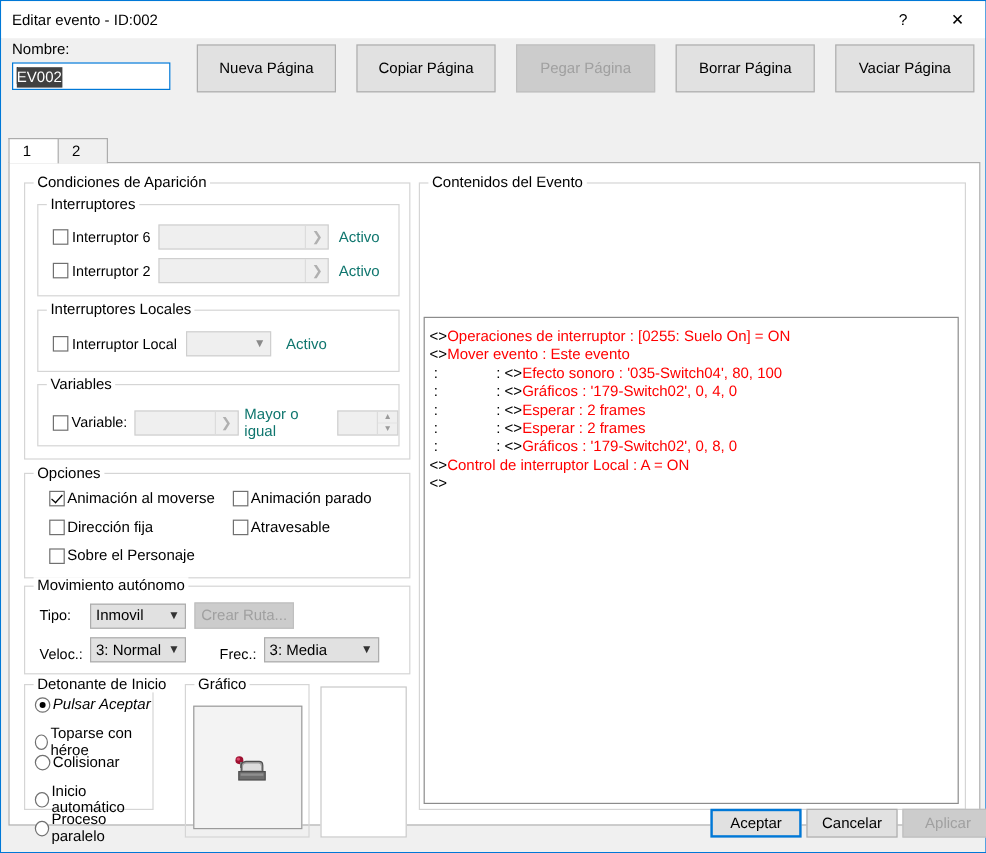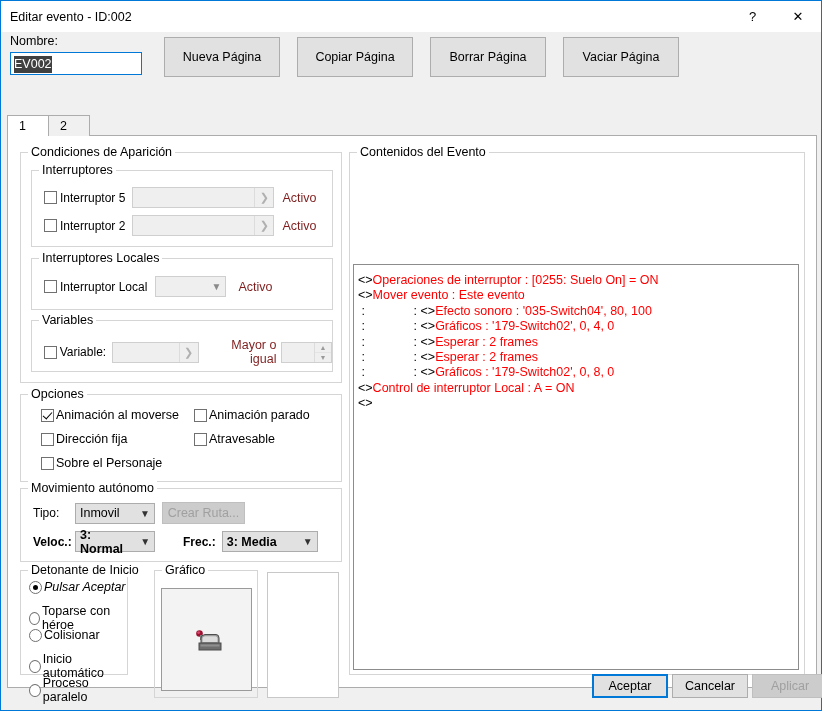--- a/index.html
+++ b/index.html
@@ -205,21 +205,21 @@
     width: 18px;
     display:flex; align-items:center; justify-content:center;
     color:#8a8a8a;
     font-size: 10px;
   }
   .combo.enabled {
     background: #e1e1e1;
     border: 1px solid #acacac;
   }
   .combo.enabled .chev { color:#333; }
-  .dimtext { color:#7f1d1d; font-size:12.5px; }
+  .dimtext { color:#0f766e; font-size:12.5px; }
 
   .spin {
     display:inline-flex;
     width: 52px; height: 21px;
     border:1px solid #cfcfcf;
     background:#efefef;
   }
   .spin .arrows {
     margin-left:auto;
     width: 17px;
@@ -294,41 +294,42 @@
 
   <div class="body">
 
     <div class="toprow">
       <div class="nombre-label">Nombre:</div>
       <div class="nombre-input"><span class="caret"></span><span class="sel">EV002</span></div>
 
       <div class="pagebtns">
         <div class="btn w114">Nueva Página</div>
         <div class="btn w114">Copiar Página</div>
+        <div class="btn w114 disabled">Pegar Página</div>
         <div class="btn w114">Borrar Página</div>
         <div class="btn w114">Vaciar Página</div>
       </div>
     </div>
 
     <div class="tabstrip">
       <div class="tab active">1</div>
       <div class="tab inactive">2</div>
     </div>
 
     <div class="tabpage">
 
       <div class="group" style="left:12px; top:16px; width:322px; height:231px;">
         <div class="legend">Condiciones de Aparición</div>
 
         <div class="group" style="left:10px; top:17px; width:302px; height:77px;">
           <div class="legend">Interruptores</div>
 
           <div style="position:absolute; left:12px; top:16px; display:flex; align-items:center;">
             <span class="cb"></span>
-            <span class="lbl" style="margin-left:3px;">Interruptor 5</span>
+            <span class="lbl" style="margin-left:3px;">Interruptor 6</span>
             <span class="fld" style="width:142px; margin-left:7px;">
               <span class="arrowbtn">❯</span>
             </span>
             <span class="dimtext" style="margin-left:8px;">Activo</span>
           </div>
 
           <div style="position:absolute; left:12px; top:44px; display:flex; align-items:center;">
             <span class="cb"></span>
             <span class="lbl" style="margin-left:3px;">Interruptor 2</span>
             <span class="fld" style="width:142px; margin-left:7px;">
@@ -351,21 +352,21 @@
         </div>
 
         <div class="group" style="left:10px; top:167px; width:302px; height:52px;">
           <div class="legend">Variables</div>
           <div style="position:absolute; left:12px; top:17px; display:flex; align-items:center;">
             <span class="cb"></span>
             <span class="lbl" style="margin-left:3px;">Variable:</span>
             <span class="fld" style="width:89px; margin-left:6px;">
               <span class="arrowbtn">❯</span>
             </span>
-            <span class="dimtext" style="margin-left:5px;text-align:right;">Mayor o igual</span>
+            <span class="dimtext" style="margin-left:5px;">Mayor o igual</span>
             <span class="spin" style="margin-left:5px;">
               <span class="arrows">
                 <div>▲</div>
                 <div>▼</div>
               </span>
             </span>
           </div>
         </div>
       </div>
 
@@ -399,21 +400,21 @@
 
         <div style="position:absolute; left:12px; top:13px; display:flex; align-items:center;">
           <span style="width:42px;">Tipo:</span>
           <span class="combo enabled" style="width:80px;">
             <span>Inmovil</span>
             <span class="chev">▼</span>
           </span>
           <span class="btn disabled" style="width:83px; height:22px; margin-left:7px;">Crear Ruta...</span>
         </div>
 
-        <div style="position:absolute; left:12px; top:42px; display:flex; align-items:center;font-weight:bold;">
+        <div style="position:absolute; left:12px; top:42px; display:flex; align-items:flex-end;">
           <span style="width:42px;">Veloc.:</span>
           <span class="combo enabled" style="width:80px;">
             <span>3: Normal</span>
             <span class="chev">▼</span>
           </span>
           <span style="margin-left:28px;">Frec.:</span>
           <span class="combo enabled" style="width:96px; margin-left:6px;">
             <span>3: Media</span>
             <span class="chev">▼</span>
           </span>

